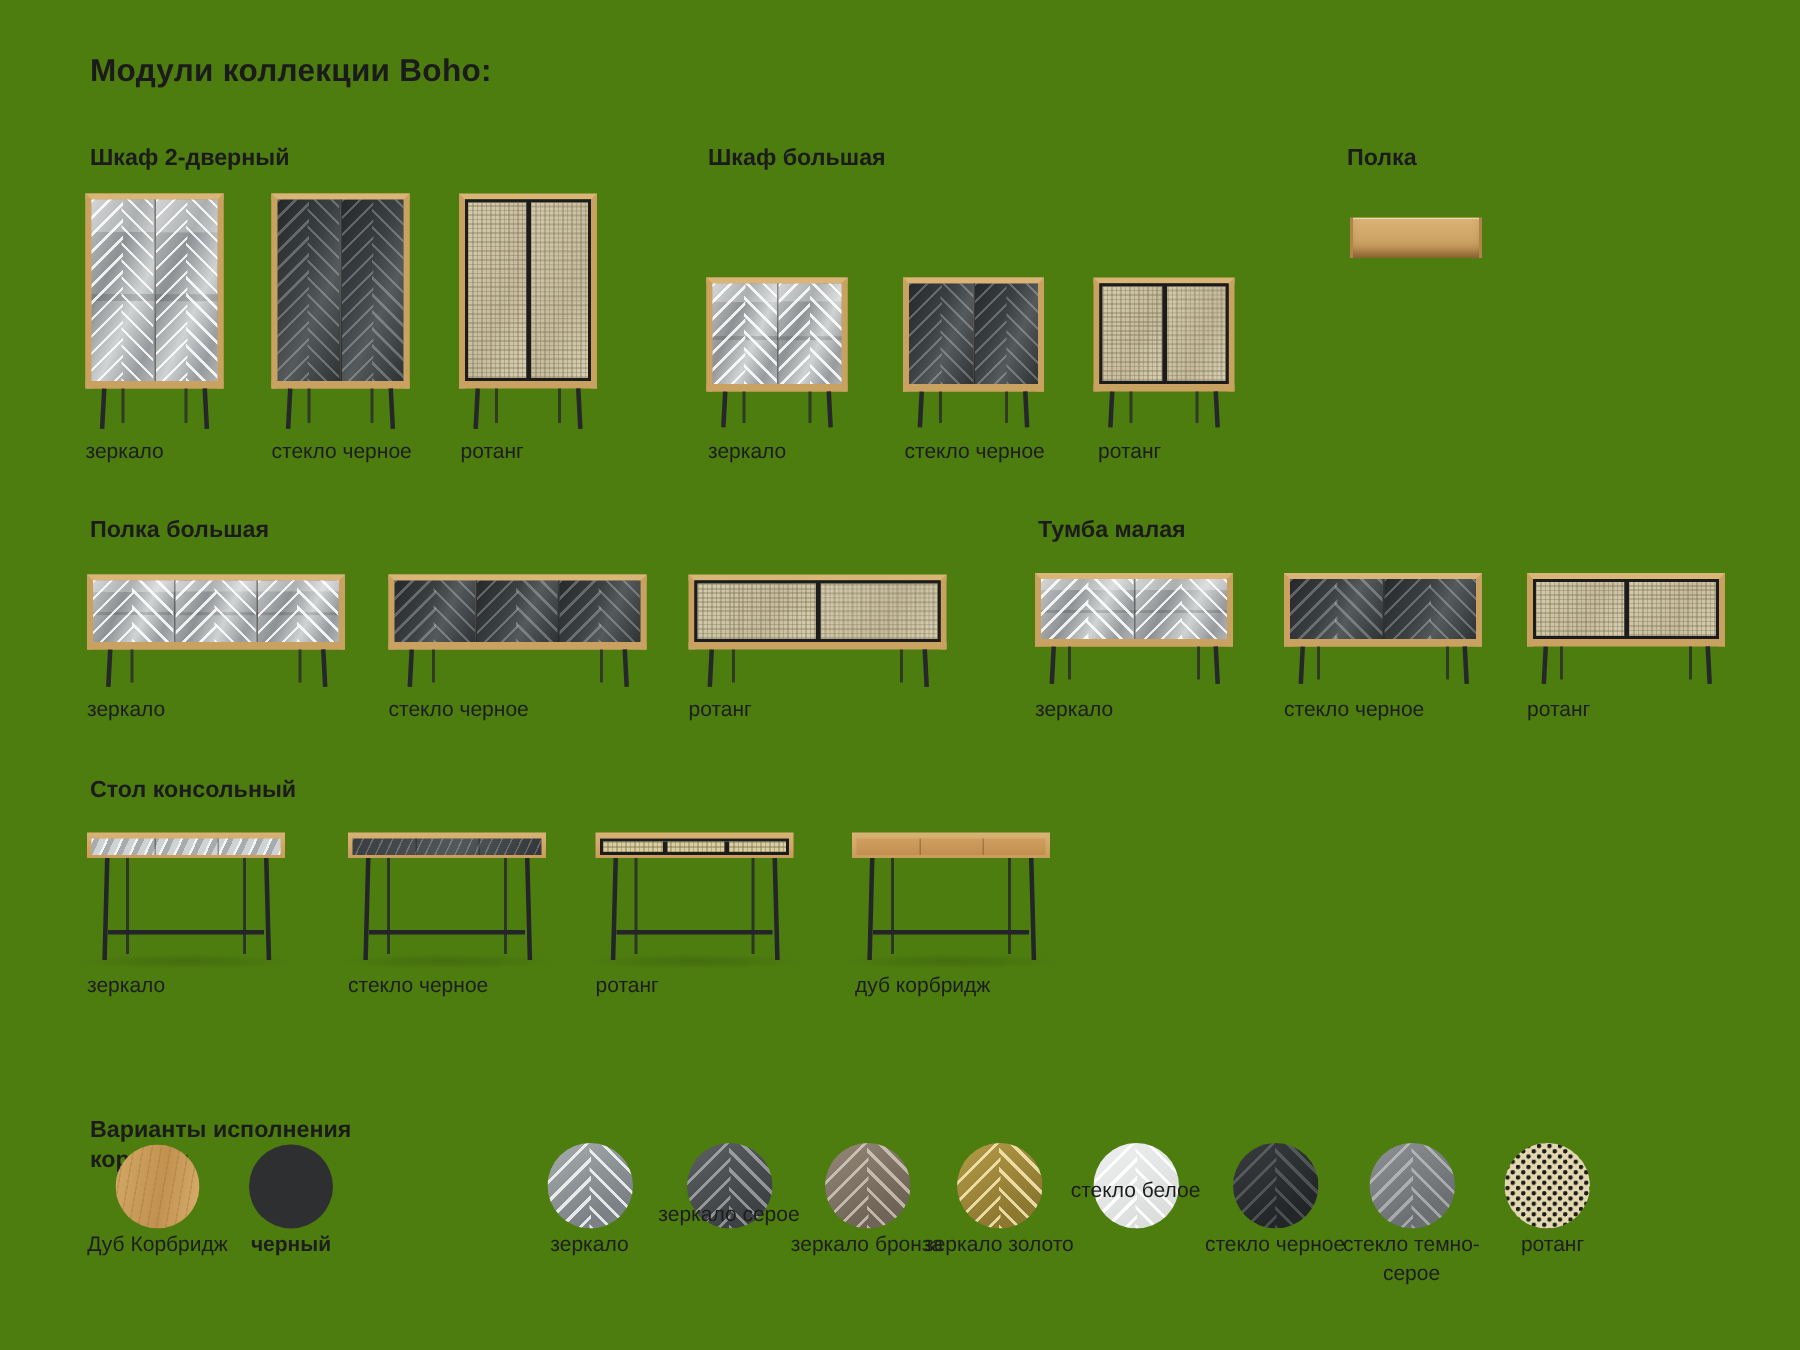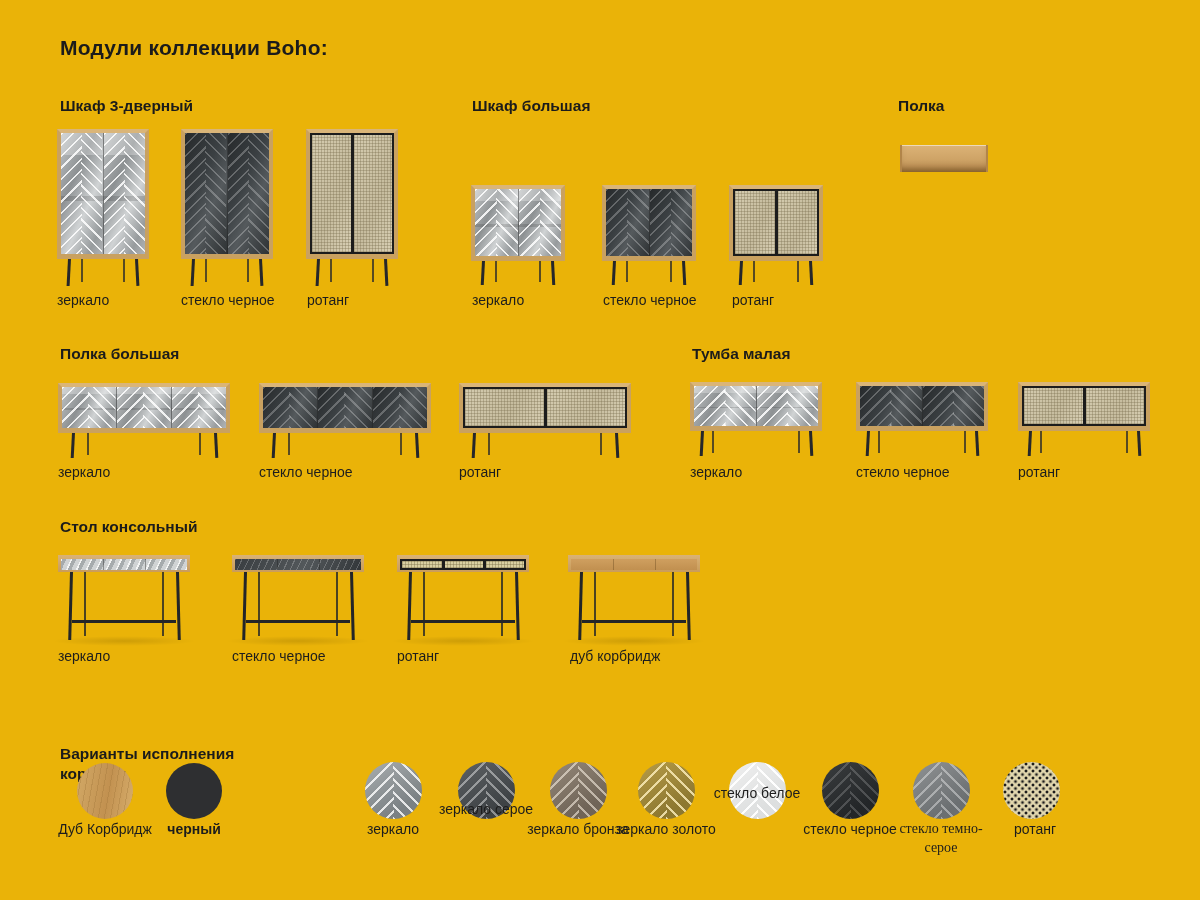--- a/index.html
+++ b/index.html
@@ -1,18 +1,18 @@
 <!DOCTYPE html>
 <html><head>
 <meta charset="utf-8">
 <style>
   * { margin:0; padding:0; box-sizing:border-box; }
   html,body { background:#ffffff; }
   #page {
-    position:relative; width:1200px; height:900px; background:#eab308;
+    position:relative; width:1200px; height:900px; background:#4d7c0f;
     font-family:"Liberation Sans","DejaVu Sans",sans-serif; color:#1b1b1b; overflow:hidden;
   }
   .abs { position:absolute; }
   .title { font-size:21px; font-weight:bold; letter-spacing:.2px; }
   .hdr { font-size:15.5px; font-weight:bold; line-height:1.3; }
   .ilabel { font-size:14px; color:#1d1d1d; white-space:nowrap; }
   .slabel { font-size:14px; color:#1d1d1d; text-align:center; line-height:1.35; }
 
   
   .furn { position:absolute; }
@@ -132,21 +132,21 @@
       #e2d7ae;
   }
 </style>
 </head>
 <body>
 
 <div id="page">
 
   <div class="abs title" style="left:60px; top:36px;">Модули коллекции Boho:</div>
 
-  <div class="abs hdr" style="left:60px;  top:96px;">Шкаф 3-дверный</div>
+  <div class="abs hdr" style="left:60px;  top:96px;">Шкаф 2-дверный</div>
   <div class="abs hdr" style="left:472px; top:96px;">Шкаф большая</div>
   <div class="abs hdr" style="left:898px; top:96px;">Полка</div>
   <div class="abs hdr" style="left:60px;  top:344px;">Полка большая</div>
   <div class="abs hdr" style="left:692px; top:344px;">Тумба малая</div>
   <div class="abs hdr" style="left:60px;  top:517px;">Стол консольный</div>
 
   <div class="furn" style="left:57px; top:129px; width:92px;">
     <div class="fbody tallbody finish-mirror">
       <div class="doors">
           <div class="door"></div>
@@ -420,16 +420,16 @@
   <div class="swatch sw-chev sw-glass-black" style="left:822px;  top:762px;"></div>
   <div class="swatch sw-chev sw-glass-dgrey" style="left:913px;  top:762px;"></div>
   <div class="swatch sw-rattan" style="left:1003px; top:762px;"></div>
 
   <div class="abs slabel" style="left:341px; top:820px; width:104px;">зеркало</div>
   <div class="abs slabel" style="left:434px; top:800px; width:104px;">зеркало серое</div>
   <div class="abs slabel" style="left:526px; top:820px; width:104px;">зеркало бронза</div>
   <div class="abs slabel" style="left:614px; top:820px; width:104px;">зеркало золото</div>
   <div class="abs slabel" style="left:705px; top:784px; width:104px;">стекло белое</div>
   <div class="abs slabel" style="left:798px; top:820px; width:104px;">стекло черное</div>
-  <div class="abs slabel" style="left:884px; top:820px; width:114px;font-family:Liberation Serif, serif;">стекло темно-серое</div>
+  <div class="abs slabel" style="left:884px; top:820px; width:114px;">стекло темно-серое</div>
   <div class="abs slabel" style="left:983px; top:820px; width:104px;">ротанг</div>
 
 </div>
 
 </body></html>

